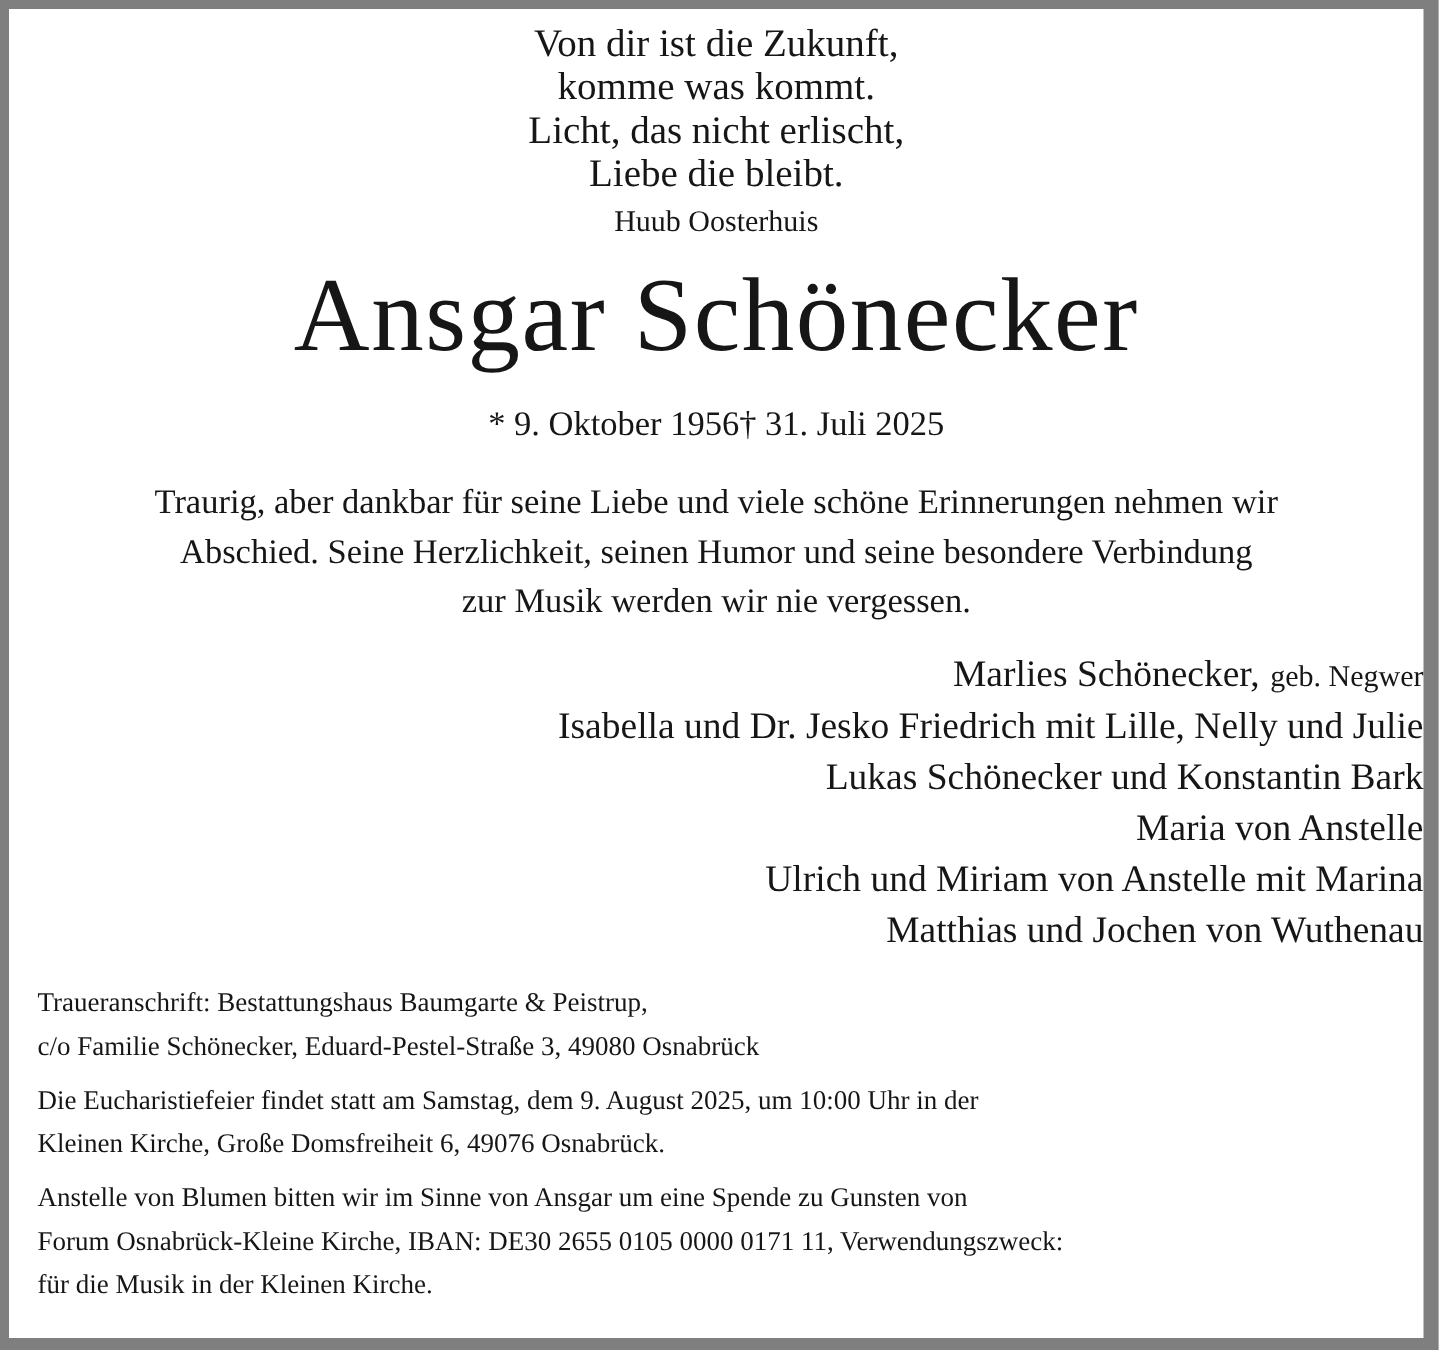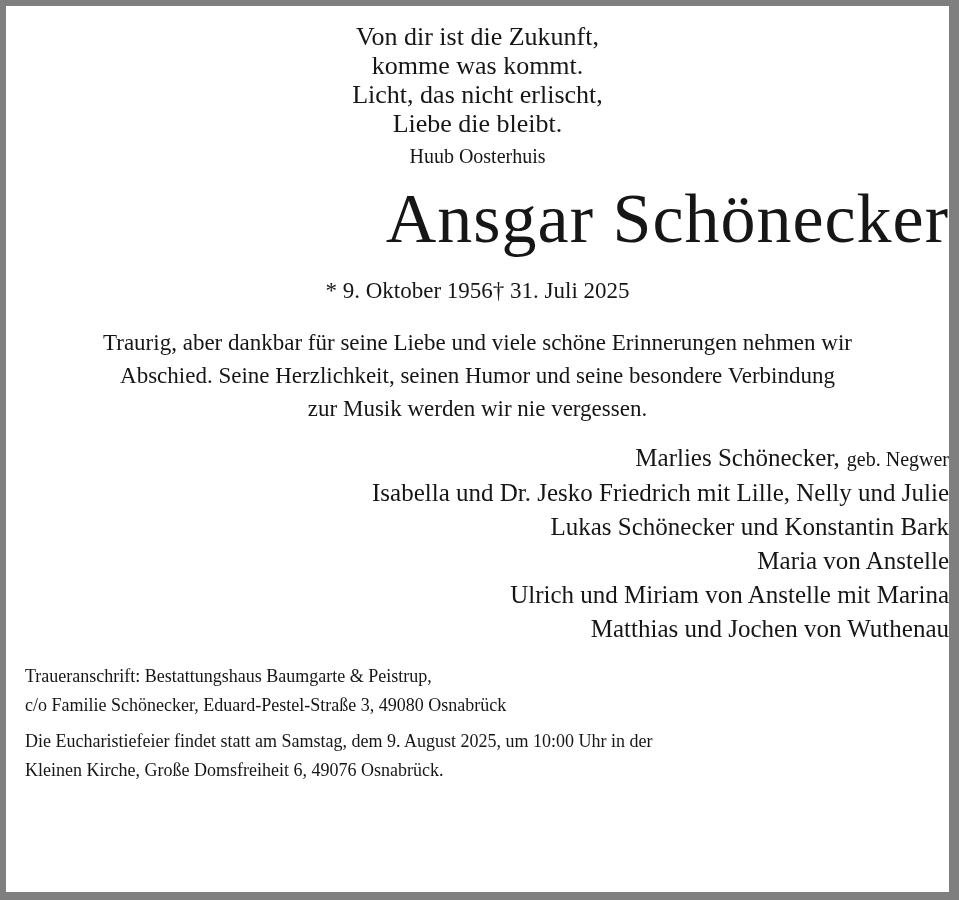--- a/index.html
+++ b/index.html
@@ -22,32 +22,32 @@
     position: absolute;
     left: 6px;
     top: 6px;
     right: 10px;
     bottom: 8px;
     background: #ffffff;
     font-family: "Liberation Serif", "DejaVu Serif", serif;
     color: #161616;
   }
   .quote {
-    margin-top: 16px;
+    margin-top: 8px;
     text-align: center;
     font-size: 26px;
     line-height: 29px;
   }
   .quote-attribution {
     font-size: 20px;
     line-height: 25px;
     margin-top: 6px;
   }
   .name {
-    text-align: right;
+    text-align: center;
     font-size: 70px;
     line-height: 72px;
     font-weight: normal;
     letter-spacing: 1px;
     margin: 14px 0 0 0;
   }
   .dates {
     text-align: center;
     font-size: 23px;
     line-height: 27px;
@@ -118,16 +118,21 @@
 
     <div class="info">
       <p class="info-para">
         <span>Traueranschrift: Bestattungshaus Baumgarte &amp; Peistrup,</span><br>
         <span>c/o Familie Schönecker, Eduard-Pestel-Straße 3, 49080 Osnabrück</span>
       </p>
       <p class="info-para">
         <span>Die Eucharistiefeier findet statt am Samstag, dem 9. August 2025, um 10:00 Uhr in der</span><br>
         <span>Kleinen Kirche, Große Domsfreiheit 6, 49076 Osnabrück.</span>
       </p>
+      <p class="info-para">
+        <span>Anstelle von Blumen bitten wir im Sinne von Ansgar um eine Spende zu Gunsten von</span><br>
+        <span>Forum Osnabrück-Kleine Kirche, IBAN: DE30 2655 0105 0000 0171 11, Verwendungszweck:</span><br>
+        <span>für die Musik in der Kleinen Kirche.</span>
+      </p>
     </div>
 
   </div>
 </div>
 
 </body></html>

